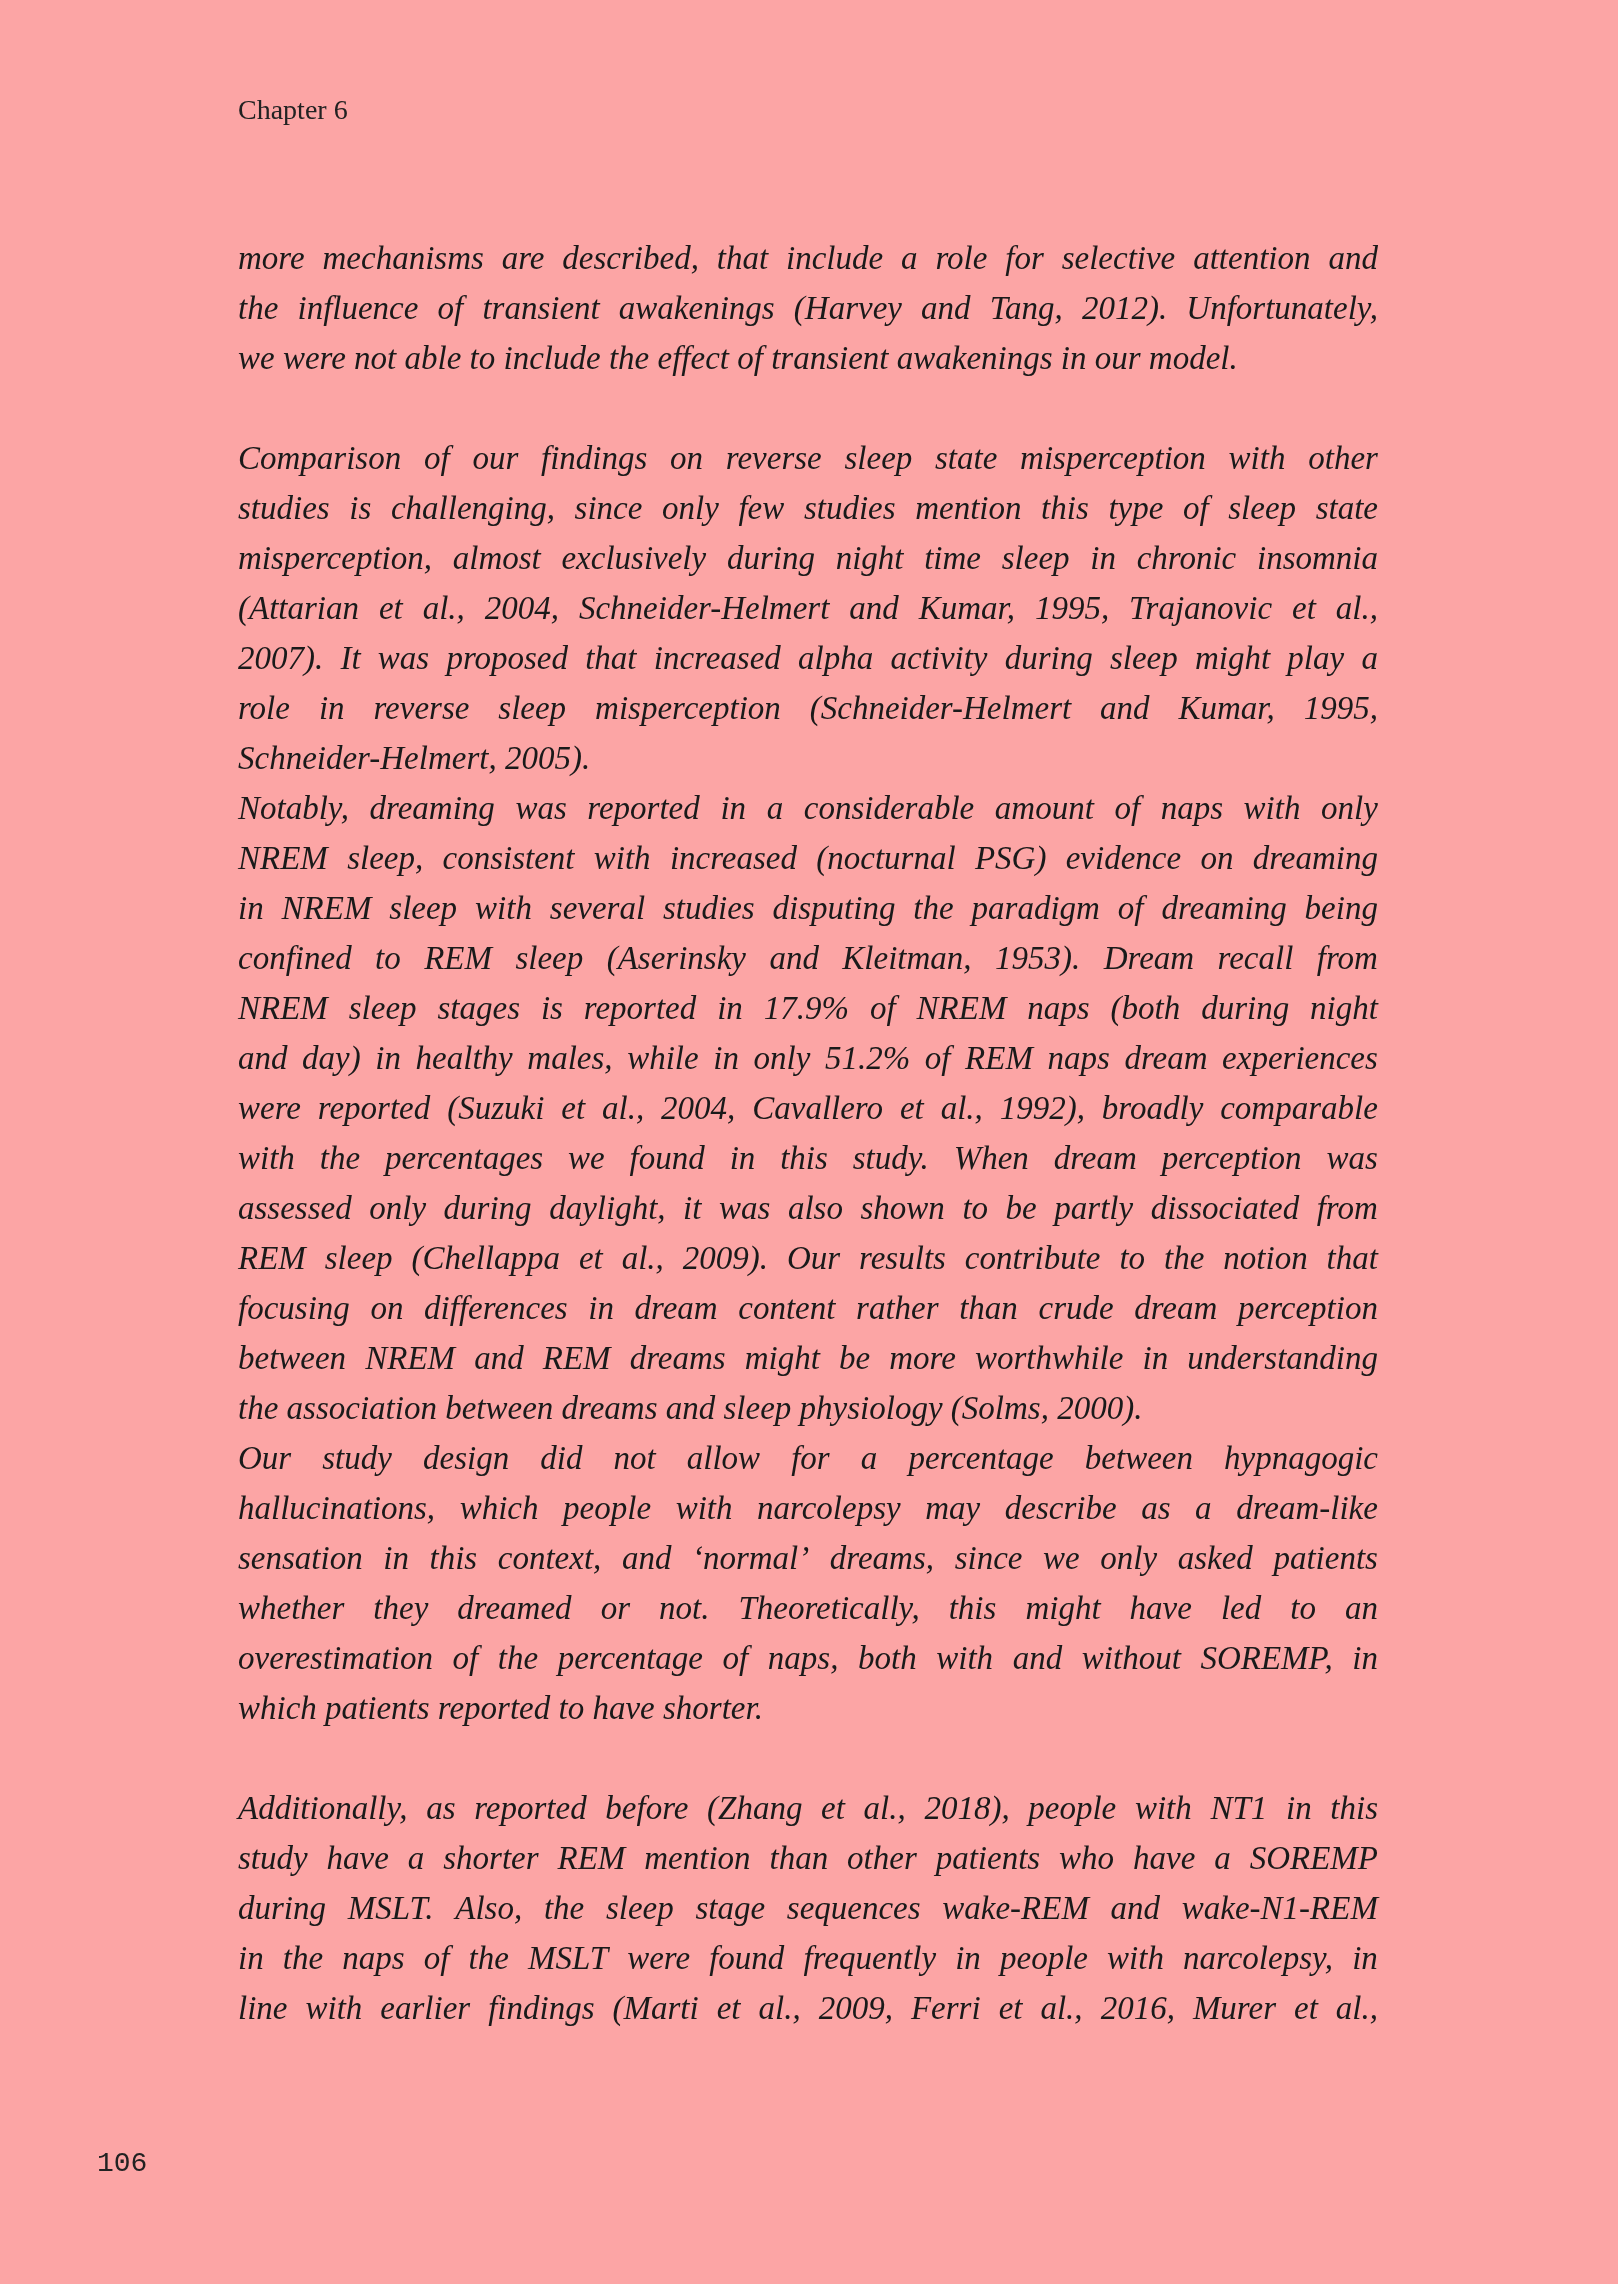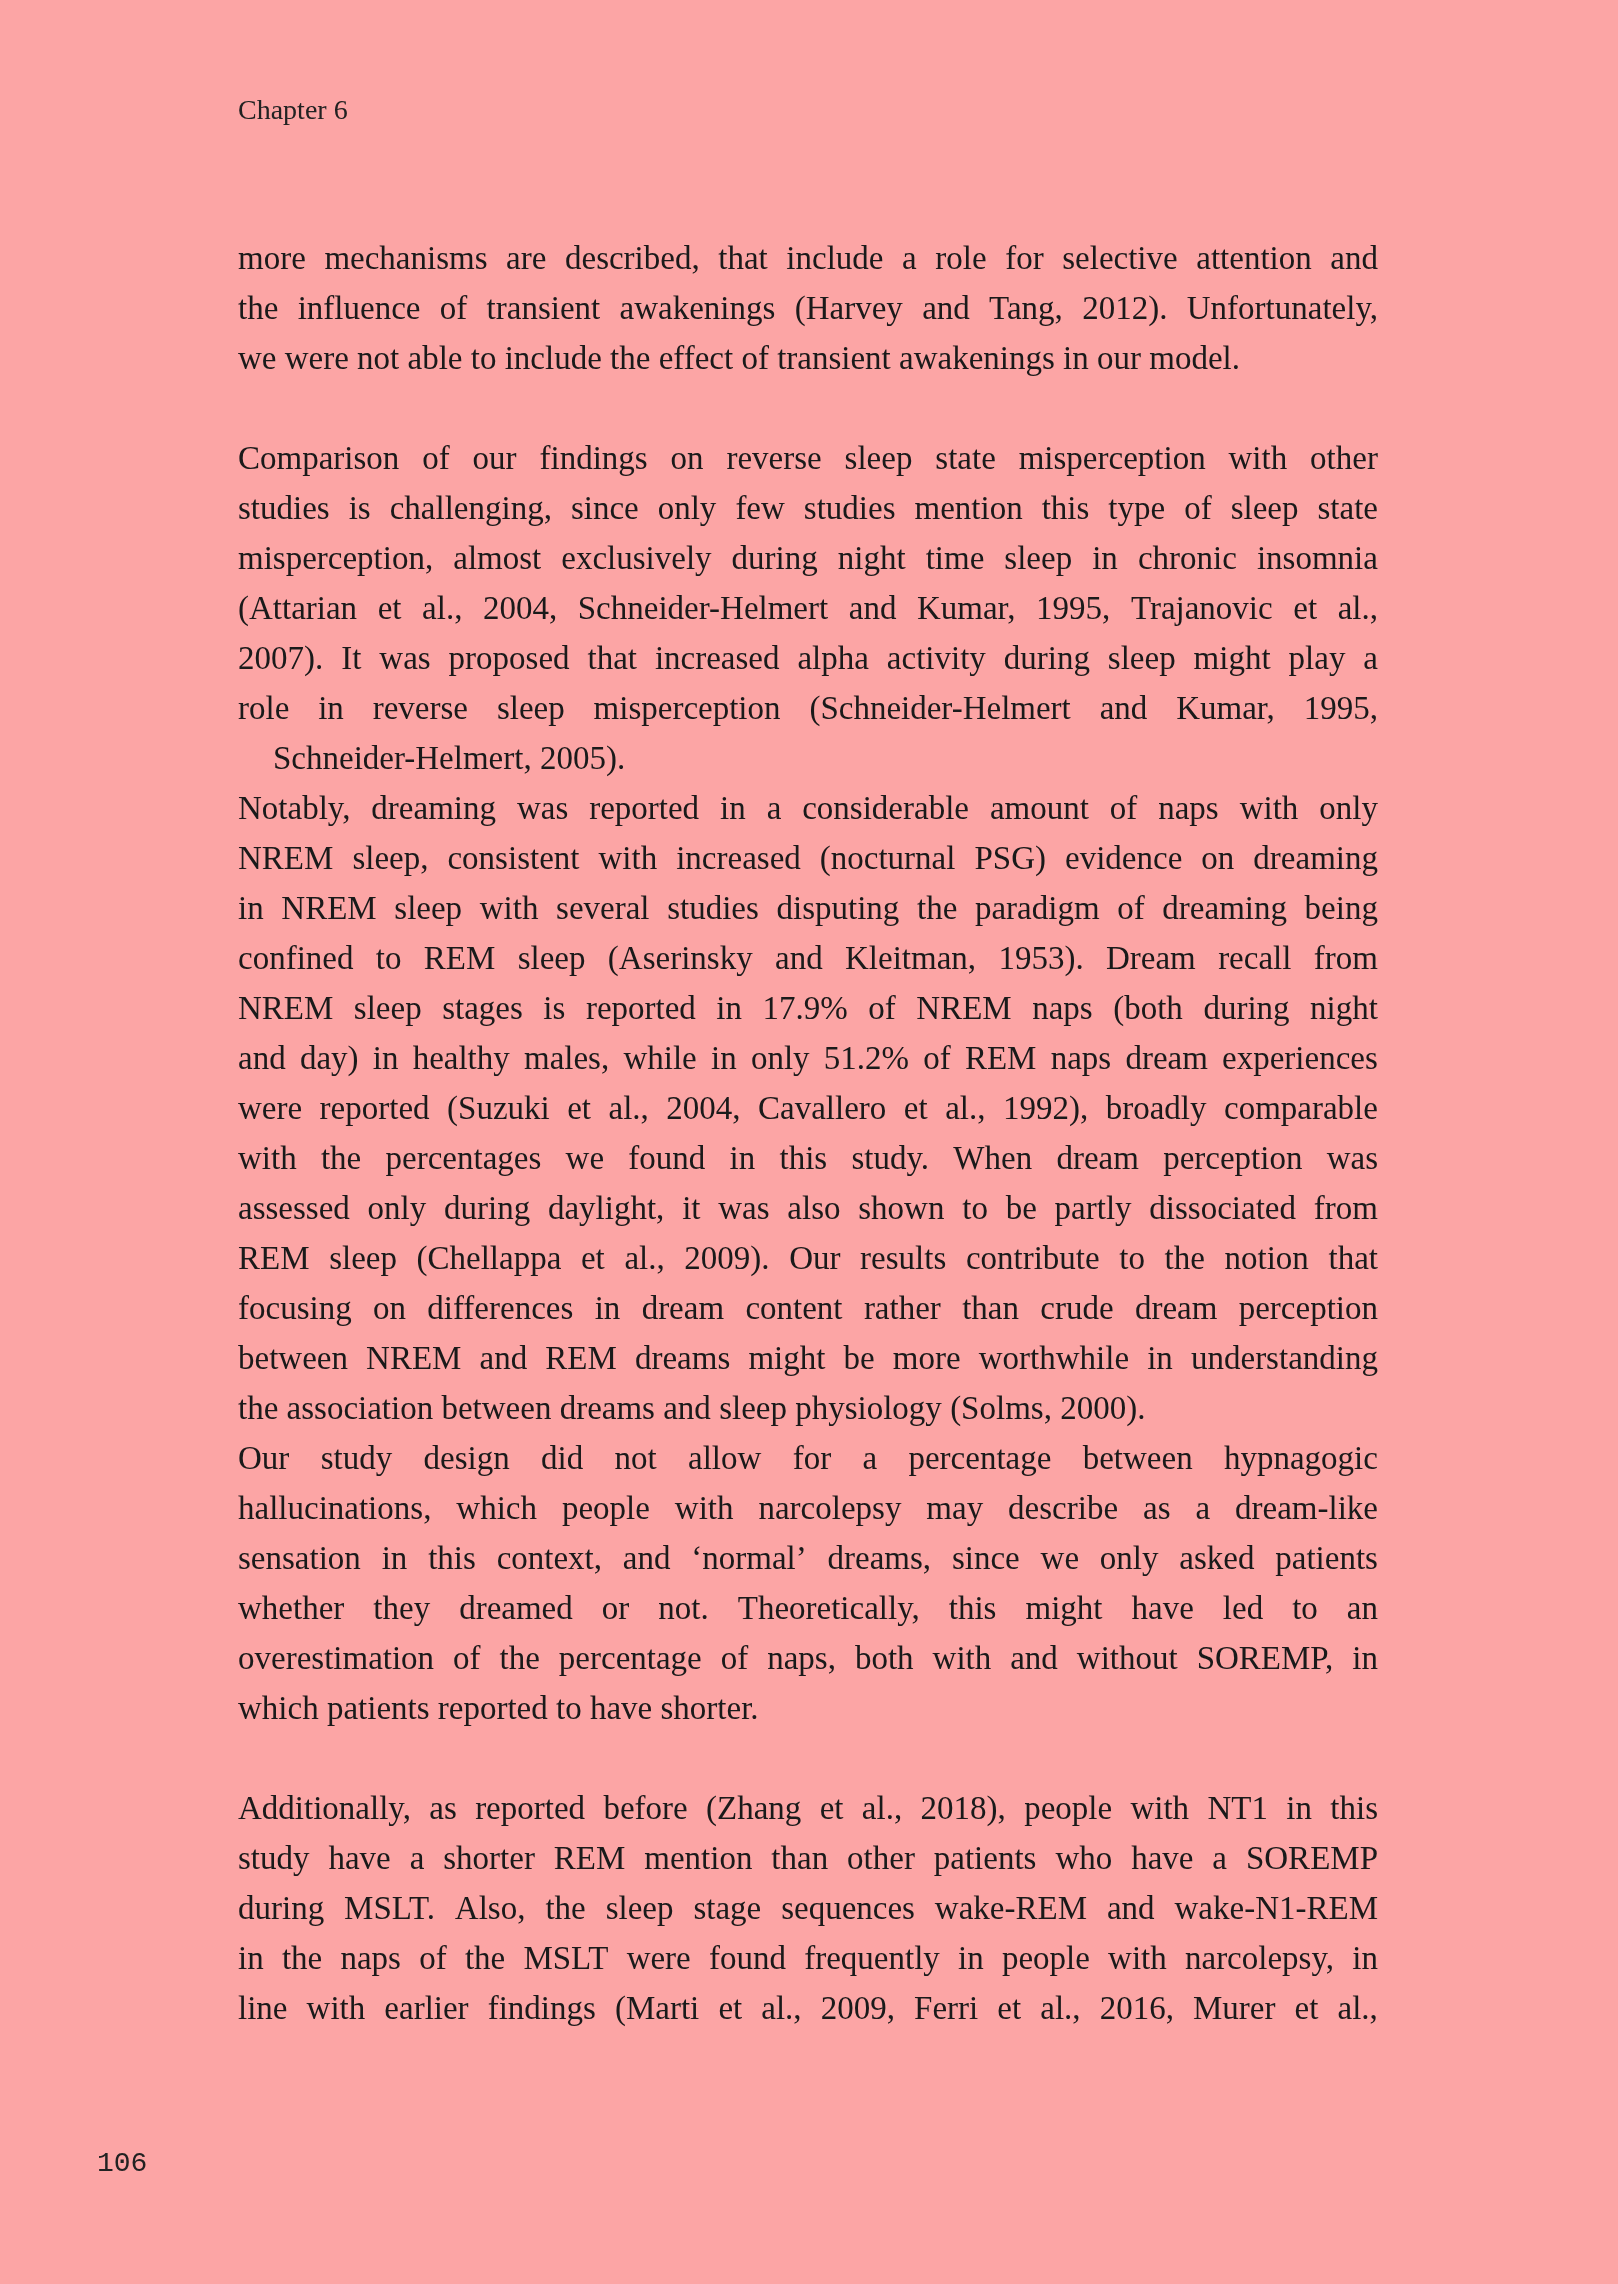--- a/index.html
+++ b/index.html
@@ -15,21 +15,21 @@
     font-family: "Liberation Serif", serif; font-size: 33px; line-height: 50px;
     color: #1a1a1a;
   }
   .line { display: block; height: 50px; white-space: nowrap; text-align: justify; text-align-last: justify; }
   .line.blank { height: 50px; }
   .paragraph { display: block; }
   .folio {
     position: absolute; left: 97px; top: 2145px;
     font-family: Liberation Mono, monospace; font-size: 28px; line-height: 37px; color: #222;
   }
-  .jline { display: flex; justify-content: space-between; white-space: nowrap; height: 50px; }
+  .jline { display: flex; justify-content: space-between; white-space: nowrap; height: 50px; font-style: italic; }
   .jline.last { justify-content: flex-start; gap: 0; }
 </style>
 </head>
 <body>
 
 <div class="page">
 
   <div class="running-head">Chapter 6</div>
 
   <div class="body-text">
@@ -154,21 +154,21 @@
           <span>in</span>
           <span>reverse</span>
           <span>sleep</span>
           <span>misperception</span>
           <span>(Schneider-Helmert</span>
           <span>and</span>
           <span>Kumar,</span>
           <span>1995,</span>
         </div>
       <div class="jline last">
-          <span style="margin-right: 0.25em; margin-left: 35px;">Schneider-Helmert,</span>
+          <span style="margin-right: 0.25em;">Schneider-Helmert,</span>
           <span>2005).</span>
         </div>
     </div>
 
     <div class="paragraph">
       <div class="jline">
           <span>Notably,</span>
           <span>dreaming</span>
           <span>was</span>
           <span>reported</span>

